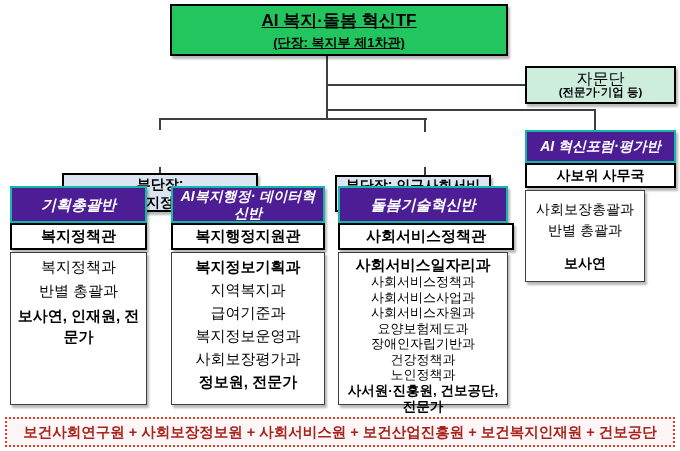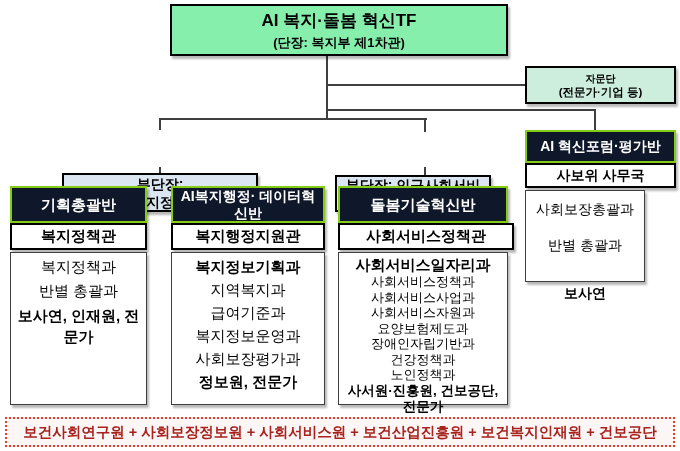--- a/index.html
+++ b/index.html
@@ -10,39 +10,39 @@
   .box {
     position:absolute; box-sizing:border-box; text-align:center;
     display:flex; flex-direction:column; align-items:center; justify-content:center;
     background:#fff;
   }
   .shadow { box-shadow:2px 3px 2px rgba(0,0,0,0.28); }
   .line { position:absolute; background:#3f3f3f; }
 
   
   .top-box { left:170px; top:4px; width:338px; height:52px;
-    background:#86efac; border:2px solid #000; }
+    background:#22c55e; border:2px solid #000;text-decoration:underline; }
   .top-box .t1 { font-size:17px; font-weight:bold; }
   .top-box .t2 { font-size:13px; font-weight:bold; margin-top:2px; }
 
   
   .advisory { left:525px; top:66px; width:151px; height:38px;
     background:#cdeedd; border:2px solid #000; }
-  .advisory .t1 { font-size:10px; font-weight:bold; line-height:15px; }
+  .advisory .t1 { font-size:16px; font-weight:normal; line-height:15px; }
   .advisory .t2 { font-size:11.5px; font-weight:bold; line-height:13px; }
 
   
   .deputy { background:#dce6f2; border:2px solid #000;
     font-size:14px; font-weight:bold; line-height:18px;margin-top:44px; }
   .deputy-1 { left:62px; top:129px; width:196px; height:39px; white-space:pre-line; }
   .deputy-2 { left:335px; top:131px; width:156px; height:37px; padding:0 3px; }
 
   
-  .col-header { background:#0f172a; color:#fff; font-weight:bold;
-    border:2px solid #84cc16; font-size:15px; line-height:17px; padding:0 2px; }
+  .col-header { background:#4c1d95; color:#fff; font-weight:bold;
+    border:2px solid #14b8a6; font-size:15px; line-height:17px; padding:0 2px;font-style:italic; }
   .col-officer { background:#fff; border:2px solid #000;
     font-weight:bold; font-size:15px; }
   .col-content { background:#fff; border:1px solid #3f3f3f;
     justify-content:flex-start; padding-top:2px; font-size:15px; line-height:24px; }
   .b { font-weight:bold; }
 
   .c1-h { left:10px;  top:186px; width:137px; height:37px; }
   .c1-o { left:10px;  top:223px; width:137px; height:27px; }
   .c1-c { left:10px;  top:252px; width:137px; height:153px; }
   .c1-c .wrapline { line-height:21px; padding:2px 2px 0 2px; }
@@ -54,21 +54,21 @@
   .c3-h { left:338px; top:186px; width:170px; height:37px; }
   .c3-o { left:338px; top:223px; width:176px; height:27px; }
   .c3-c { left:338px; top:252px; width:170px; height:153px;
     font-size:13px; line-height:15.5px; padding-top:3px; }
   .c3-c .first { font-size:15px; line-height:18px; }
   .c3-c .last  { font-size:13.5px; line-height:16px; padding:0 2px; }
 
   .r-h { left:525px; top:130px; width:151px; height:33px; font-size:14px; }
   .r-o { left:525px; top:163px; width:151px; height:25px; font-size:14px; }
   .r-c { left:525px; top:190px; width:120px; height:92px;
-    font-size:14px; line-height:21px; padding-top:8px;gap:15px; }
+    font-size:14px; line-height:21px; padding-top:8px; }
   .r-c .inst { margin-top:12px; }
 
   
   .footer { left:5px; top:417px; width:670px; height:30px;
     border:2px dotted #e23b2e; background:#fdf6f6; color:#a8231d;
     font-size:14.5px; font-weight:bold; flex-direction:row; }
 </style>
 </head>
 <body>
 

